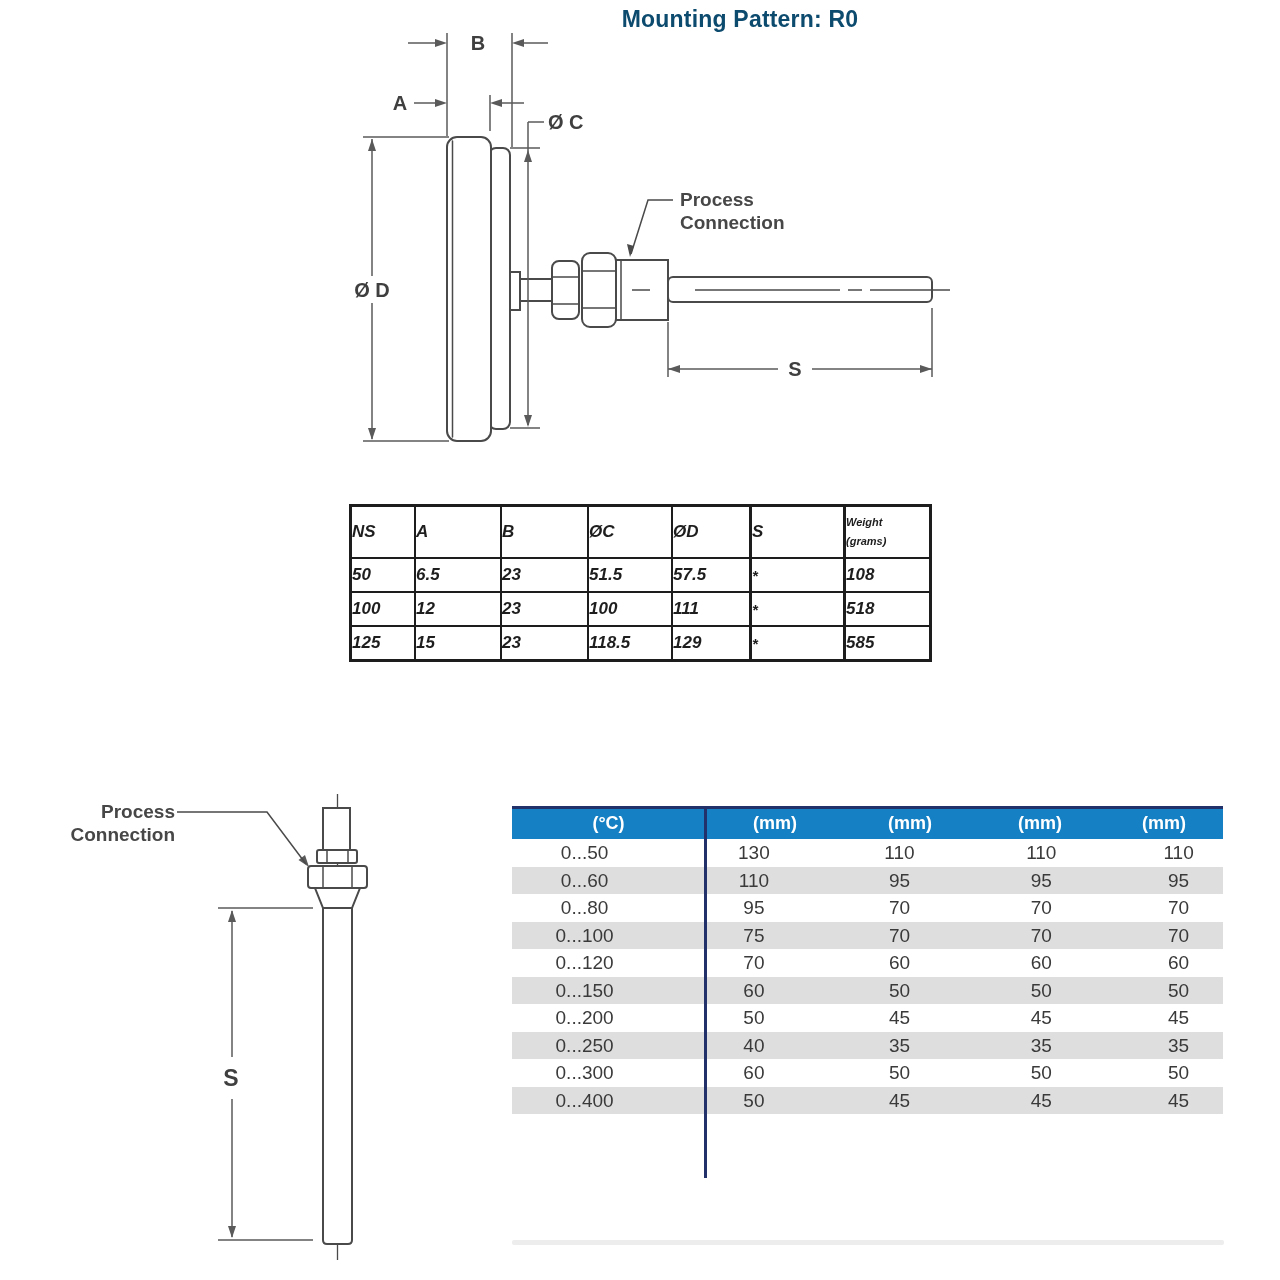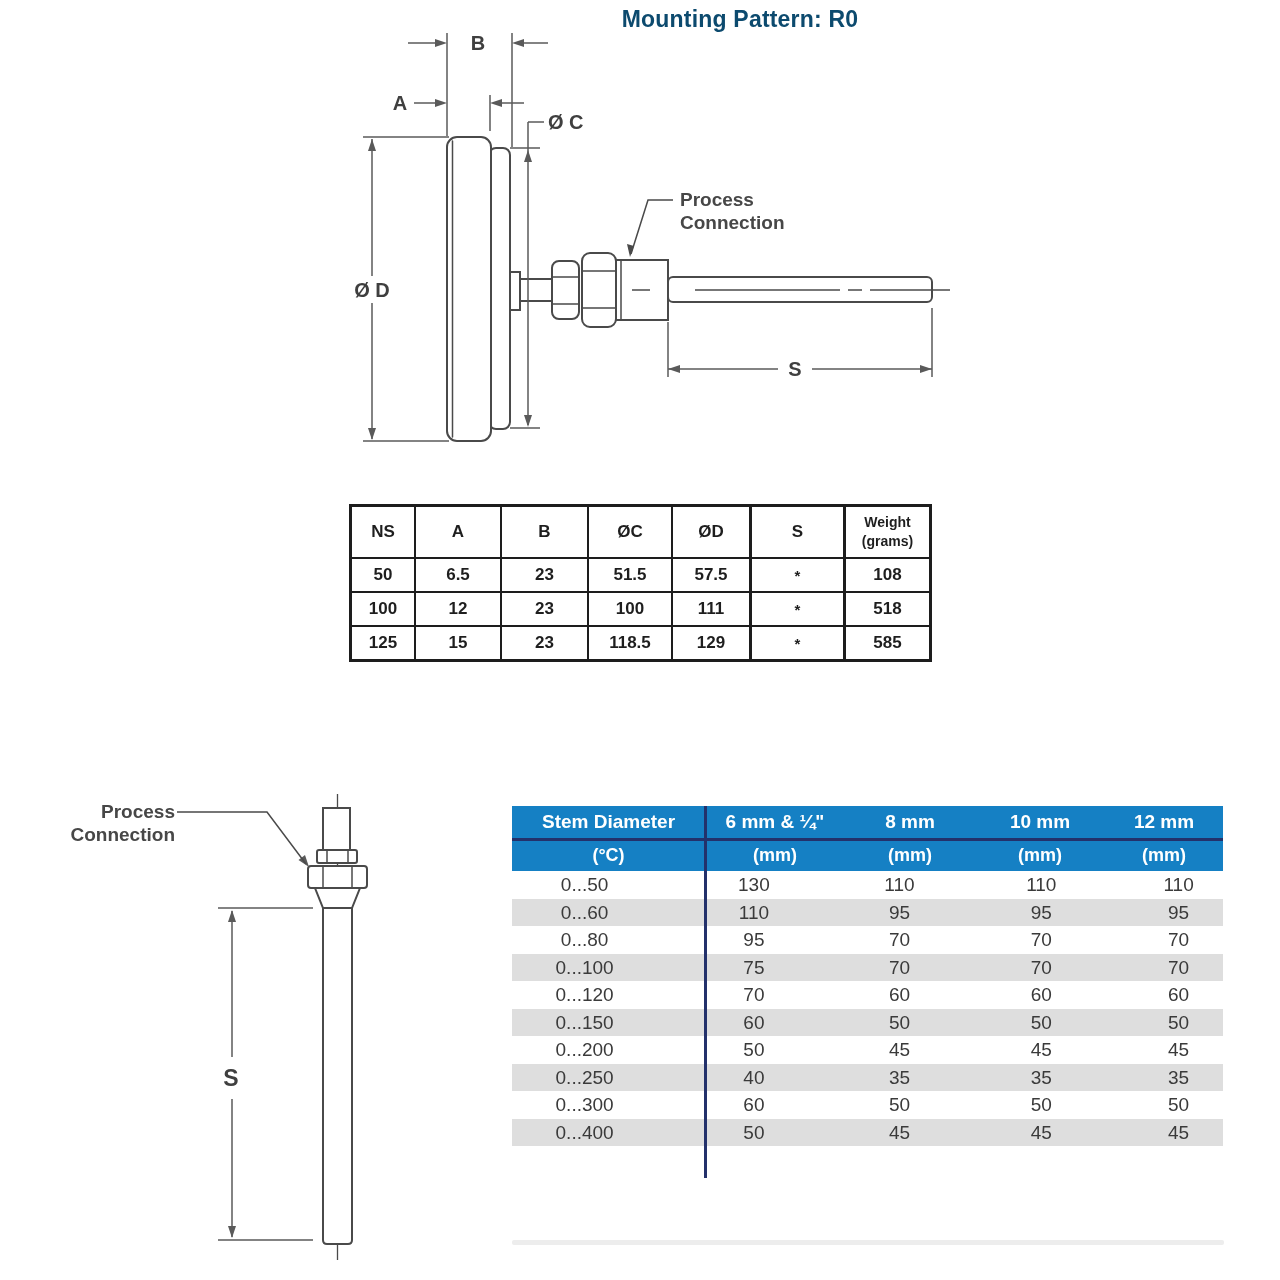--- a/index.html
+++ b/index.html
@@ -9,30 +9,30 @@
   .abs{position:absolute;}
 
   
   #page-title{left:480px;top:6px;width:520px;text-align:center;
     font-size:23px;font-weight:bold;color:#0c4a6e;letter-spacing:.2px;}
 
   
   #dim-table{left:349px;top:504px;border-collapse:collapse;
     font-size:17px;font-weight:bold;color:#1e1e1e;table-layout:fixed;
     border:3px solid #1d1d1d;}
-  #dim-table th,#dim-table td{border:2px solid #1d1d1d;text-align:center;
-    padding:0;vertical-align:middle;}
+  #dim-table th,#dim-table td{border:2px solid #1d1d1d;text-align:left;
+    padding:0;vertical-align:middle;font-style:italic;}
   #dim-table th{height:50px;font-weight:bold;}
   #dim-table td{height:32px;}
   #dim-table .c0{width:62px;} #dim-table .c1{width:84px;}
   #dim-table .c2{width:85px;} #dim-table .c3{width:82px;}
   #dim-table .c4{width:76px;} #dim-table .c5{width:91px;}
   #dim-table .c6{width:83px;}
   #dim-table .sb{border-left:3px solid #1d1d1d;border-right:3px solid #1d1d1d;}
-  #dim-table .wh div{line-height:19px;font-size:14px;}
+  #dim-table .wh div{line-height:19px;font-size:11px;}
   #dim-table .ast{font-size:15px;}
 
   
   #stem-table{left:512px;top:806px;width:711px;}
   .st-head{background:#1580c4;color:#ffffff;font-weight:bold;}
   .st-row{display:flex;}
   .st-c0{width:193px;text-align:center;}
   .st-c1{width:140px;text-align:center;}
   .st-c2{width:130px;text-align:center;}
   .st-c3{width:130px;text-align:center;}
@@ -223,27 +223,20 @@
 
   <polyline points="177,812 267,812 306,864" stroke="#4a4a4a" stroke-width="1.5" fill="none"></polyline>
 
   <text class="dlab2" x="175" y="818" text-anchor="end">Process</text>
   <text class="dlab2" x="175" y="841" text-anchor="end">Connection</text>
   <text class="dlab" x="231" y="1086" text-anchor="middle" style="font-size:23px">S</text>
 </svg>
 
 <div id="stem-table">
   <div class="st-head">
-    <div class="st-row st-r1">
-      <div class="st-c0">Stem Diameter</div>
-      <div class="st-c1">6 mm &amp; ¼"</div>
-      <div class="st-c2">8 mm</div>
-      <div class="st-c3">10 mm</div>
-      <div class="st-c4">12 mm</div>
-    </div>
     <div class="st-navy"></div>
     <div class="st-row st-r3">
       <div class="st-c0">(°C)</div>
       <div class="st-c1">(mm)</div>
       <div class="st-c2">(mm)</div>
       <div class="st-c3">(mm)</div>
       <div class="st-c4">(mm)</div>
     </div>
   </div>
   <div class="st-body">

